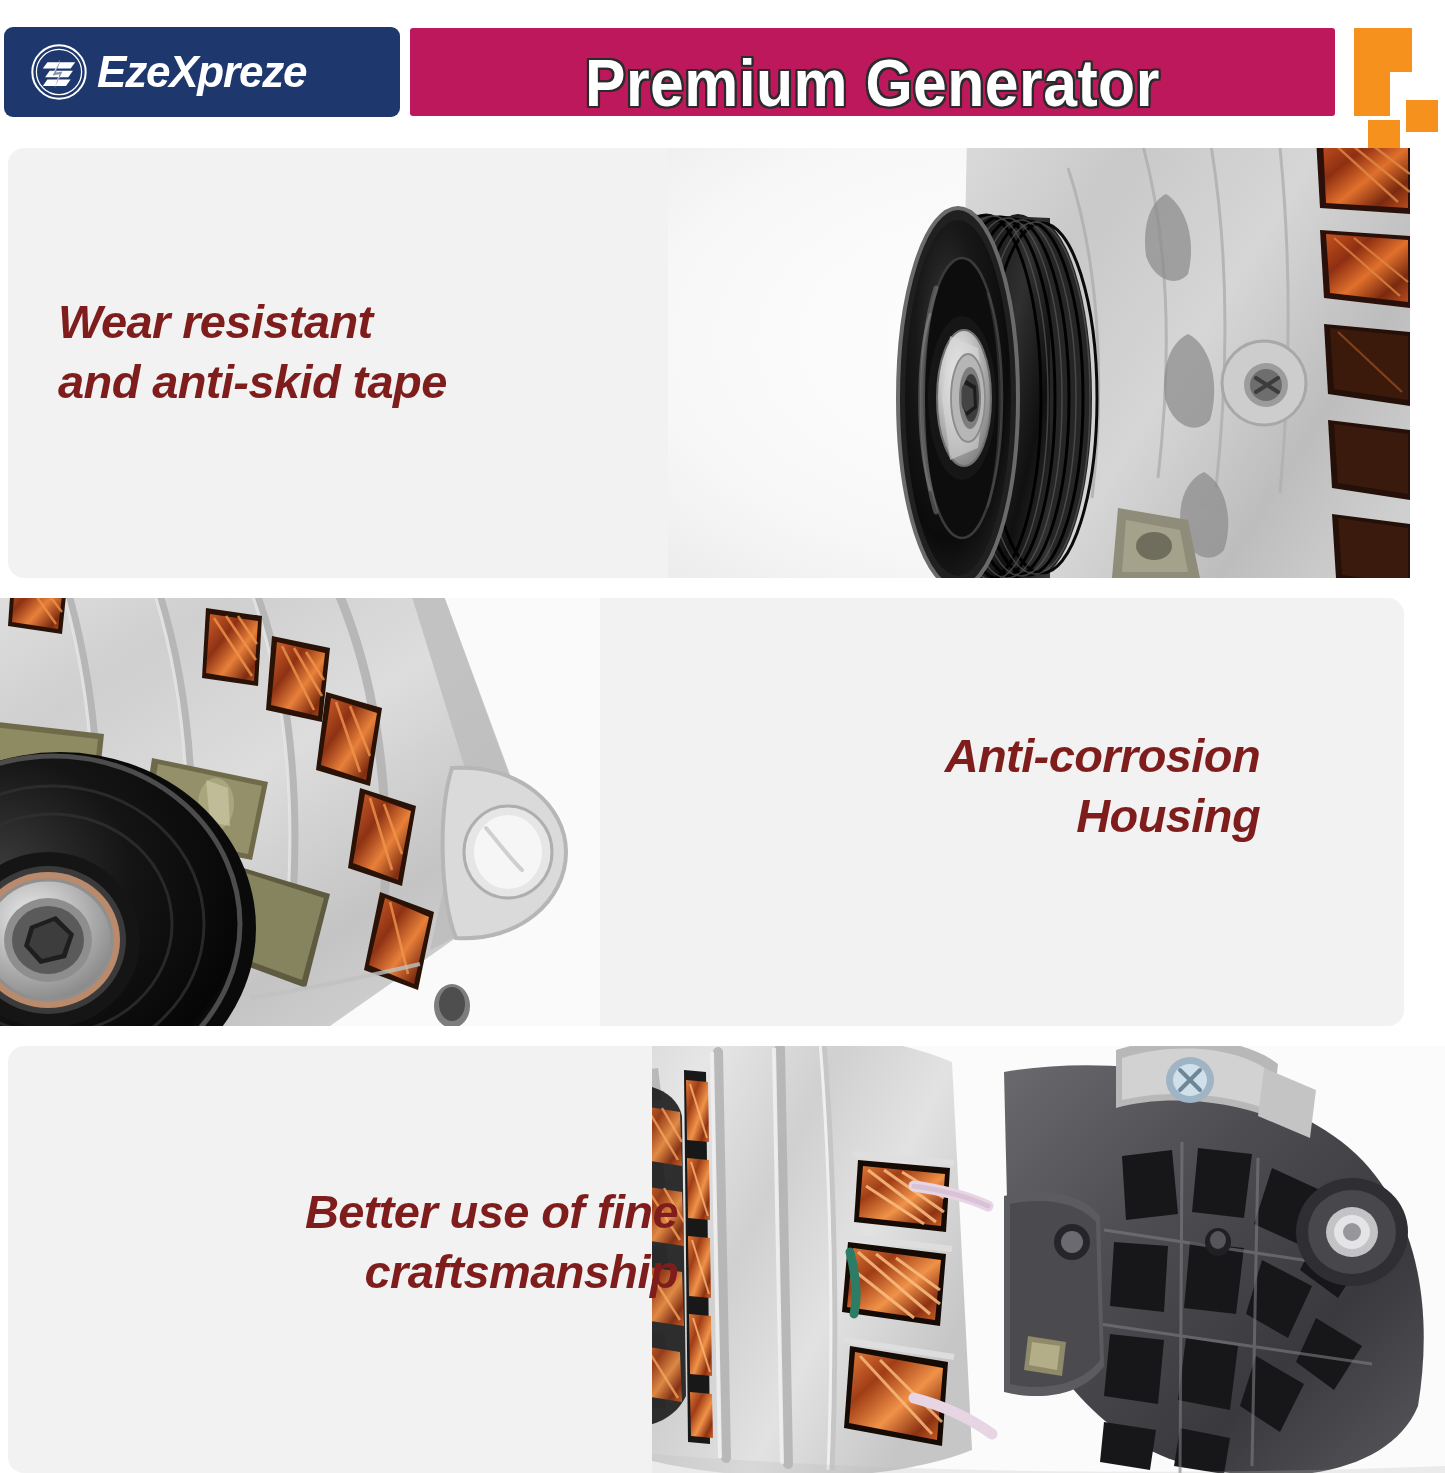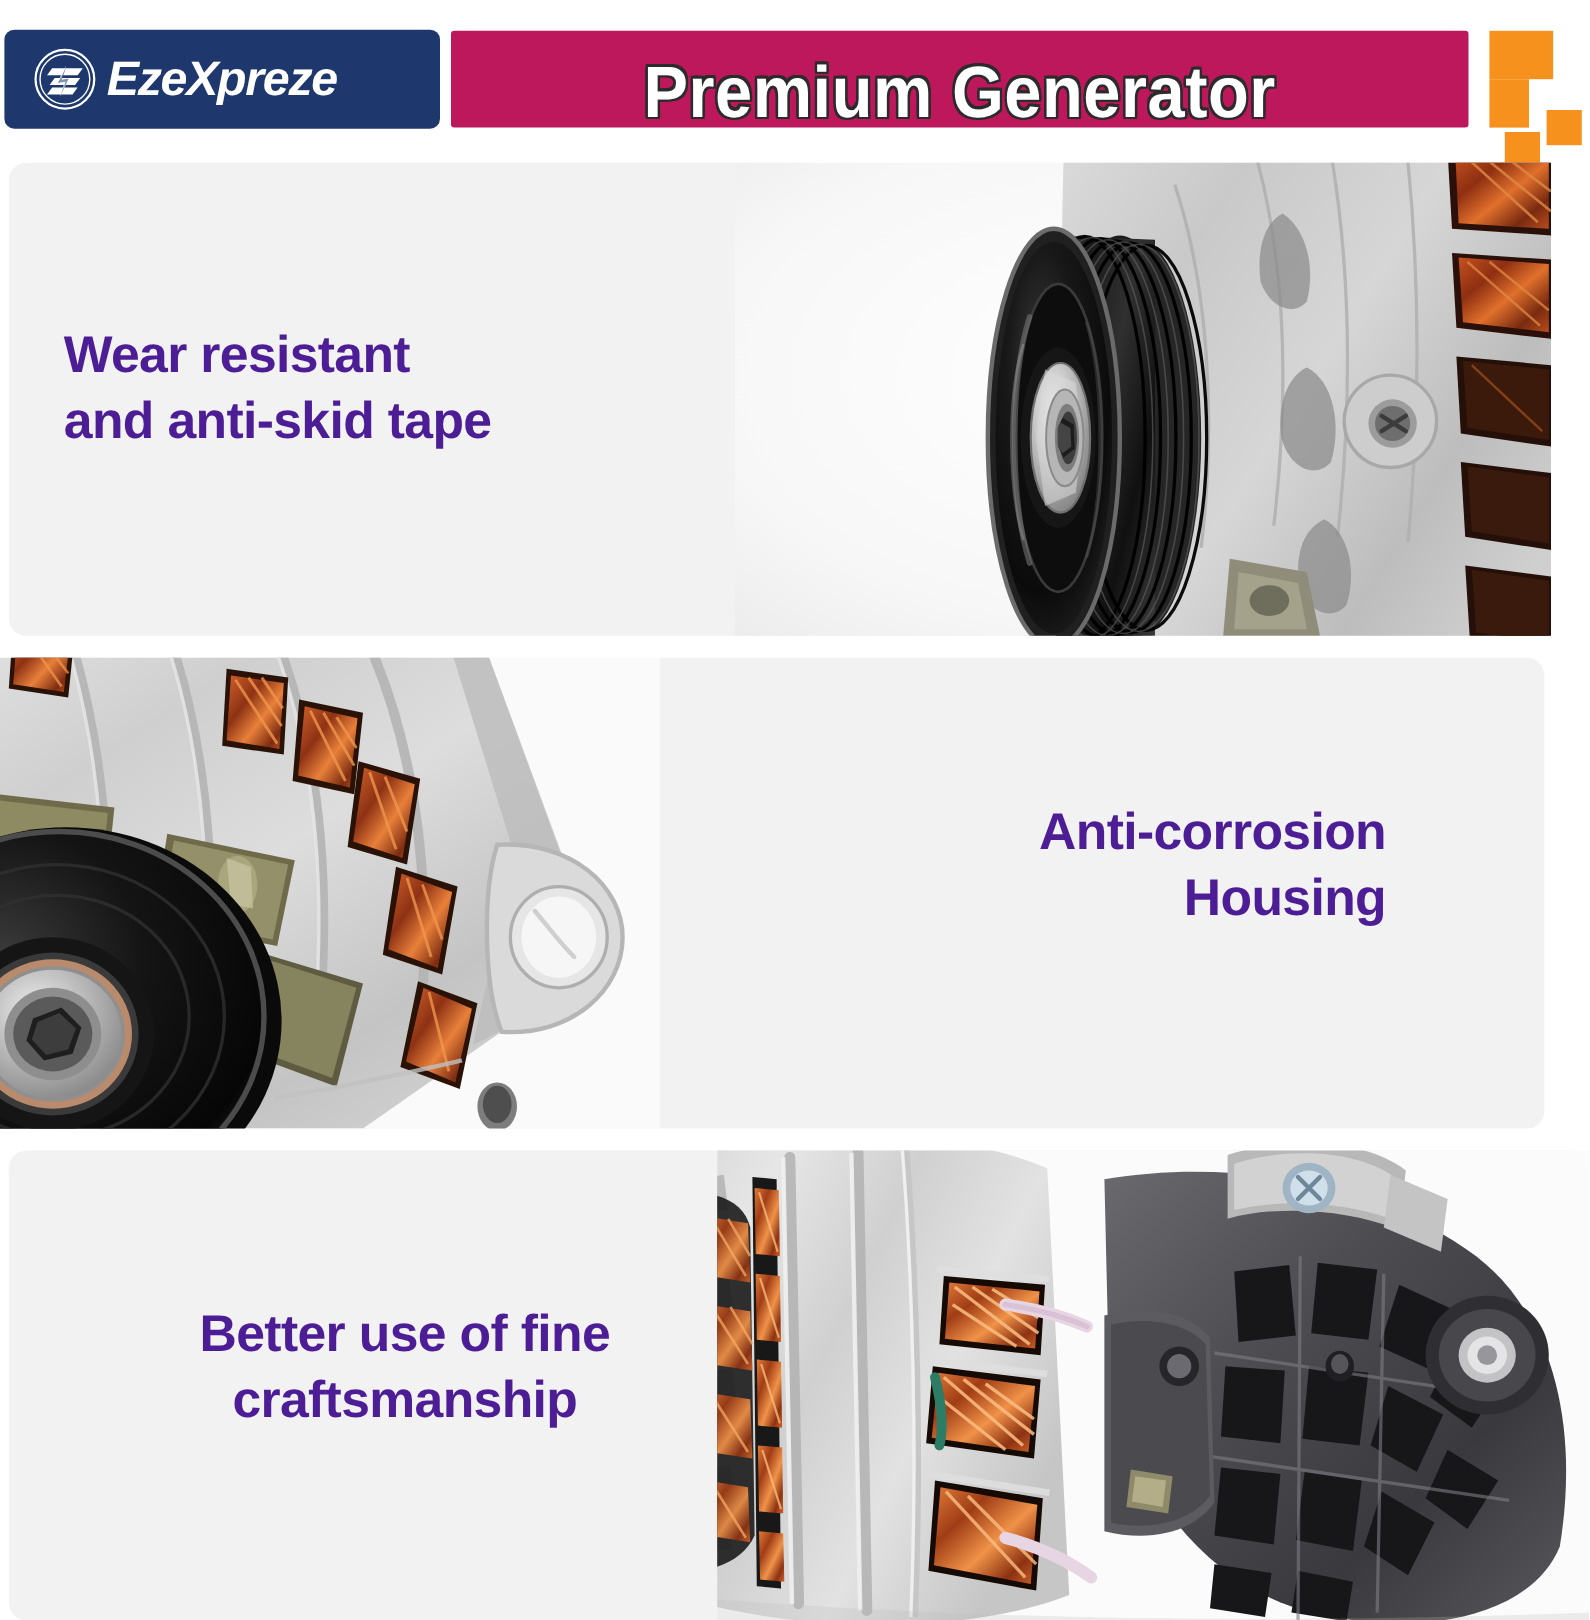--- a/index.html
+++ b/index.html
@@ -94,31 +94,32 @@
     background: #f2f2f2;
     border-radius: 16px;
     overflow: hidden;
   }
   #panel-1 { left: 8px;  top: 148px;  width: 1402px; height: 430px; }
   #panel-2 { left: 0px;  top: 598px;  width: 1404px; height: 428px; }
   #panel-3 { left: 8px;  top: 1046px; width: 1437px; height: 427px; }
 
   .caption {
     position: absolute;
-    color: #4c1d95;
+    color: #7f1d1d;
     font-size: 47px;
     font-weight: bold;
     line-height: 1.28;
     letter-spacing: -0.6px;
     font-family: "Liberation Sans", sans-serif;
     white-space: pre-line;
+    font-style: italic;
   }
   #caption-1 { left: 58px;  top: 292px;  text-align: left;  width: 620px; }
   #caption-2 { left: 720px; top: 726px;  text-align: right; width: 540px; }
-  #caption-3 { left: 58px;  top: 1182px; text-align: center;  width: 620px; }
+  #caption-3 { left: 58px;  top: 1182px; text-align: right;  width: 620px; }
 
   .photo {
     position: absolute;
     display: block;
   }
   #photo-1 { left: 668px;  top: 148px;  width: 742px;  height: 430px; }
   #photo-2 { left: 0px;    top: 598px;  width: 600px;  height: 428px; }
   #photo-3 { left: 652px;  top: 1046px; width: 793px;  height: 427px; }
 </style>
 </head>

